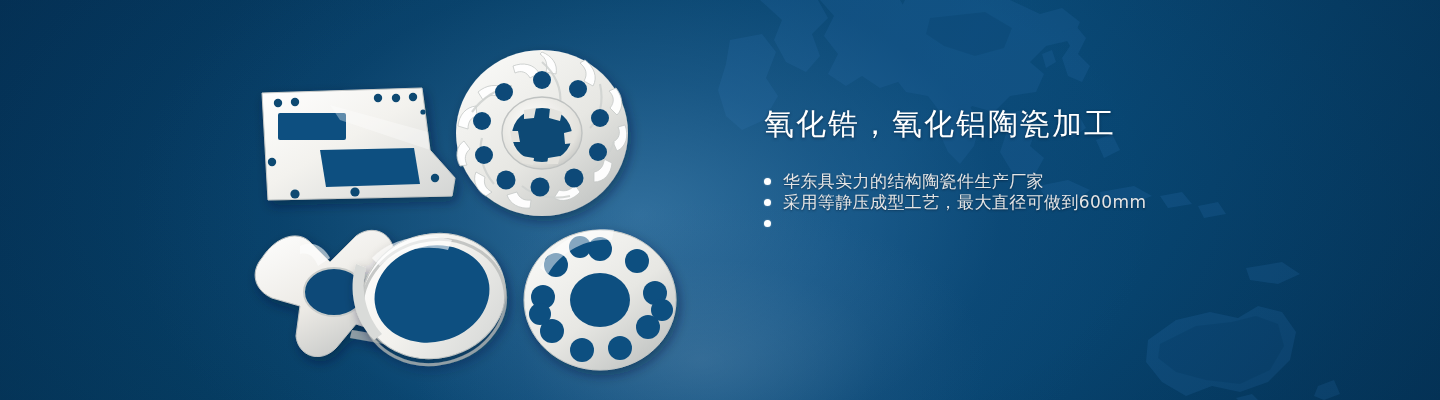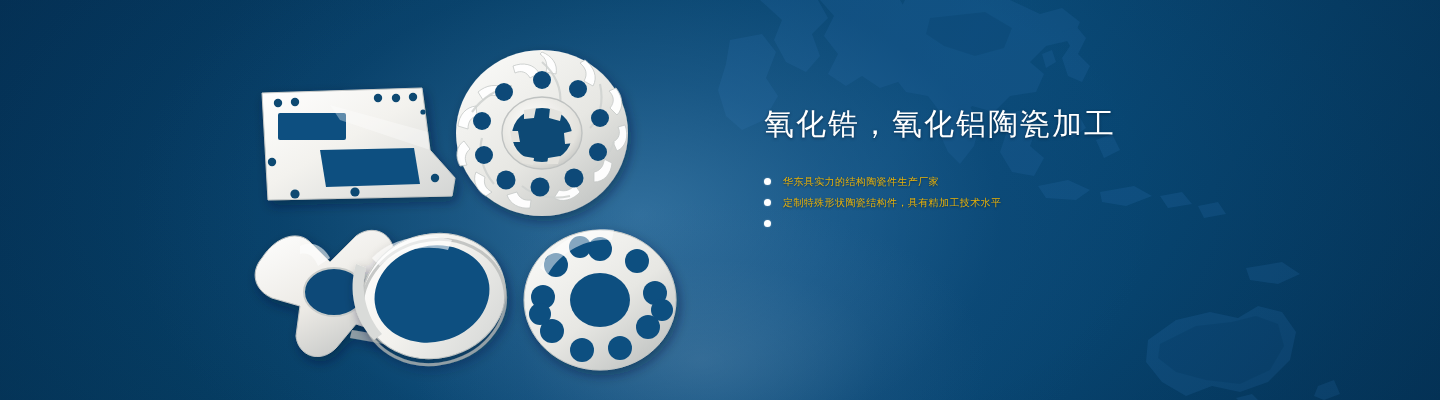--- a/index.html
+++ b/index.html
@@ -73,22 +73,22 @@
   .dot {
     width:7px; height:7px;
     border-radius:50%;
     background:#ffffff;
     flex:0 0 auto;
     margin-top:7px;
     margin-right:12px;
     box-shadow:0 0 2px rgba(255,255,255,.4);
   }
   .btext {
-    color:#eab308;
-    font-size:10px;
+    color:#e5e5e5;
+    font-size:17px;
     line-height:21px;
     letter-spacing:.4px;
     white-space:nowrap;
     text-shadow:0 1px 2px rgba(0,16,34,.5);
   }
 </style>
 </head>
 <body>
 
 <div id="banner">
@@ -290,25 +290,25 @@
 
     <div class="headline">氧化锆，氧化铝陶瓷加工</div>
 
     <div class="bullets">
 
       <div class="bullet">
         <span class="dot"></span>
         <span class="btext">华东具实力的结构陶瓷件生产厂家</span>
       </div>
 
-
       <div class="bullet">
         <span class="dot"></span>
-        <span class="btext">定制特殊形状陶瓷结构件，具有精加工技术水平</span>
+        <span class="btext">采用等静压成型工艺，最大直径可做到600mm</span>
       </div>
+
 
       <div class="bullet">
         <span class="dot"></span>
       </div>
 
     </div>
   </div>
 
 </div>
 

